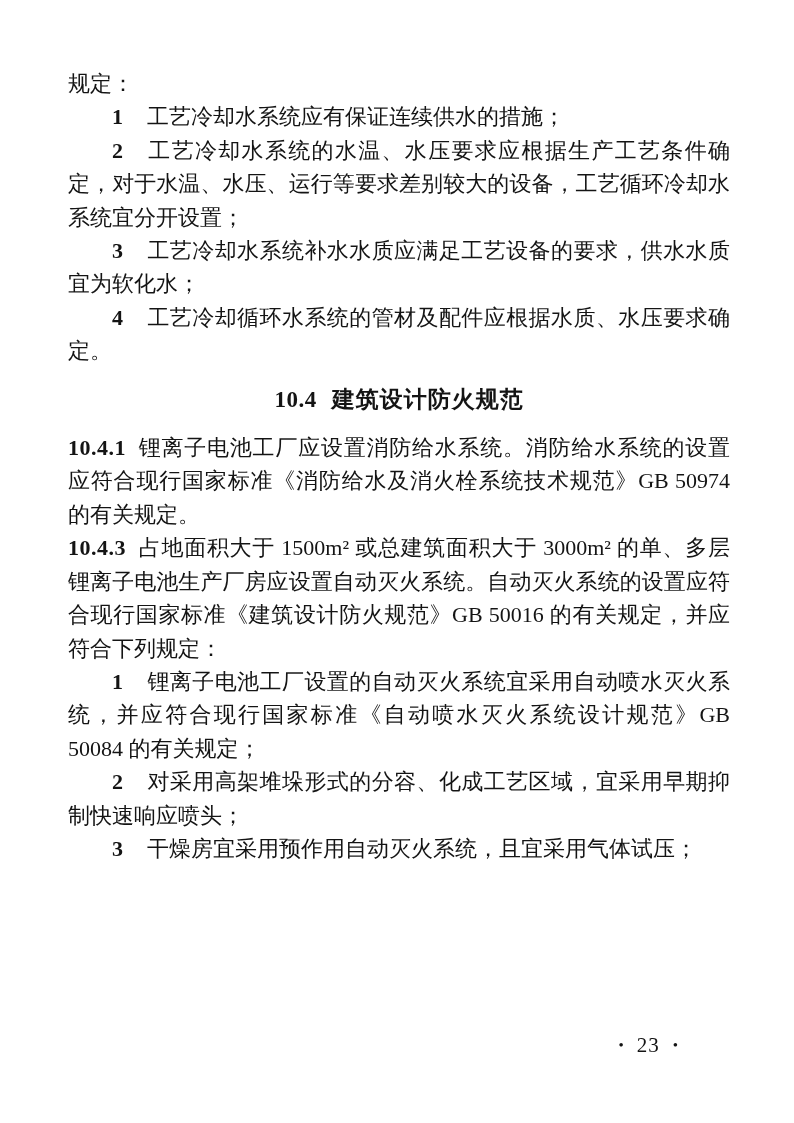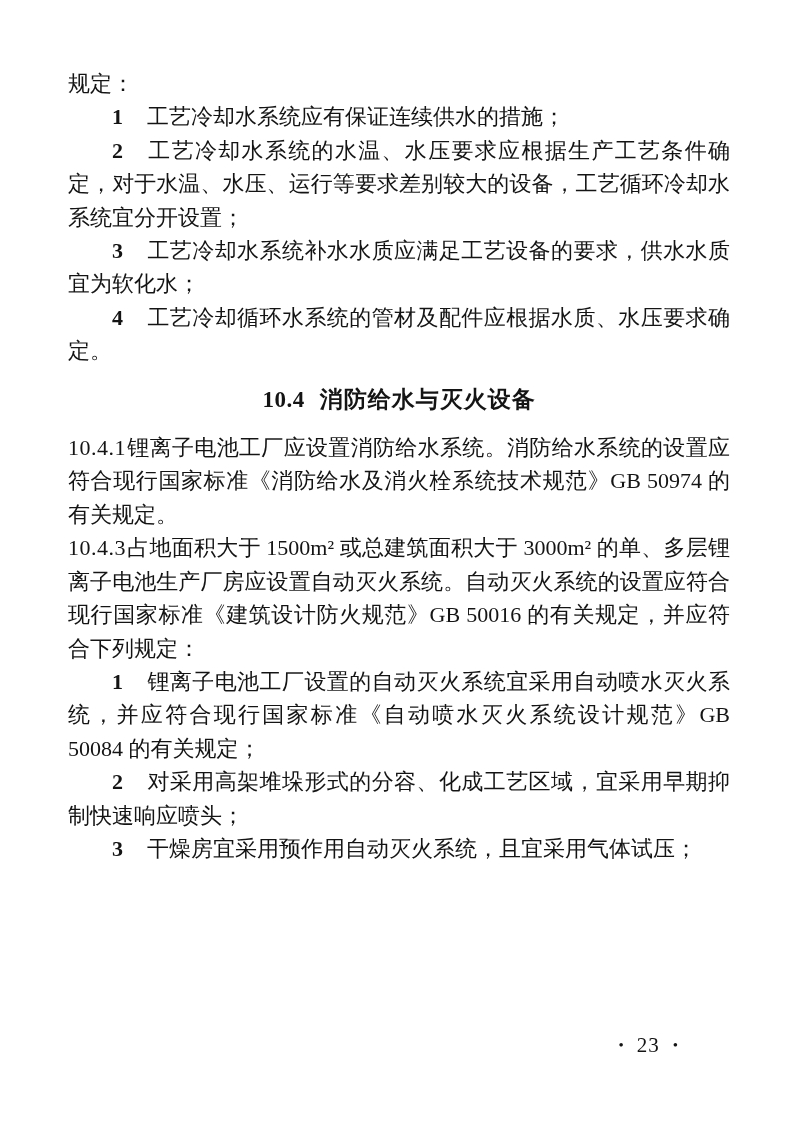--- a/index.html
+++ b/index.html
@@ -24,22 +24,22 @@
     text-justify: inter-ideograph;
   }
   .text-block p { margin: 0; padding: 0; }
   p.plain { text-indent: 0; }
   p.item { text-indent: 44px; }
   p.item .num {
     font-weight: 700;
     margin-right: 24px;
   }
   p.clause .num {
-    font-weight: 400;
-    margin-right: 1px;
+    font-weight: 700;
+    margin-right: 12px;
     letter-spacing: 0.5px;
   }
   h2.heading {
     font-family: "Liberation Sans", "DejaVu Sans", sans-serif;
     font-size: 23px;
     font-weight: 700;
     text-align: center;
     margin: 15px 0 15px 0;
     padding: 0;
     letter-spacing: 1px;
@@ -76,21 +76,21 @@
     <p class="plain"><span>规定：</span></p>
 
     <p class="item"><span class="num">1</span><span>工艺冷却水系统应有保证连续供水的措施；</span></p>
 
     <p class="item"><span class="num">2</span><span>工艺冷却水系统的水温、水压要求应根据生产工艺条件确定，对于水温、水压、运行等要求差别较大的设备，工艺循环冷却水系统宜分开设置；</span></p>
 
     <p class="item"><span class="num">3</span><span>工艺冷却水系统补水水质应满足工艺设备的要求，供水水质宜为软化水；</span></p>
 
     <p class="item"><span class="num">4</span><span>工艺冷却循环水系统的管材及配件应根据水质、水压要求确定。</span></p>
 
-    <h2 class="heading"><span class="num">10.4</span><span>消防给水与灭火设备</span></h2>
+    <h2 class="heading"><span class="num">10.4</span><span>建筑设计防火规范</span></h2>
 
     <p class="clause"><span class="num">10.4.1</span><span>锂离子电池工厂应设置消防给水系统。消防给水系统的设置应符合现行国家标准《消防给水及消火栓系统技术规范》GB 50974 的有关规定。</span></p>
 
 
     <p class="clause"><span class="num">10.4.3</span><span>占地面积大于 1500m² 或总建筑面积大于 3000m² 的单、多层锂离子电池生产厂房应设置自动灭火系统。自动灭火系统的设置应符合现行国家标准《建筑设计防火规范》GB 50016 的有关规定，并应符合下列规定：</span></p>
 
     <p class="item"><span class="num">1</span><span>锂离子电池工厂设置的自动灭火系统宜采用自动喷水灭火系统，并应符合现行国家标准《自动喷水灭火系统设计规范》GB 50084 的有关规定；</span></p>
 
     <p class="item"><span class="num">2</span><span>对采用高架堆垛形式的分容、化成工艺区域，宜采用早期抑制快速响应喷头；</span></p>
 

